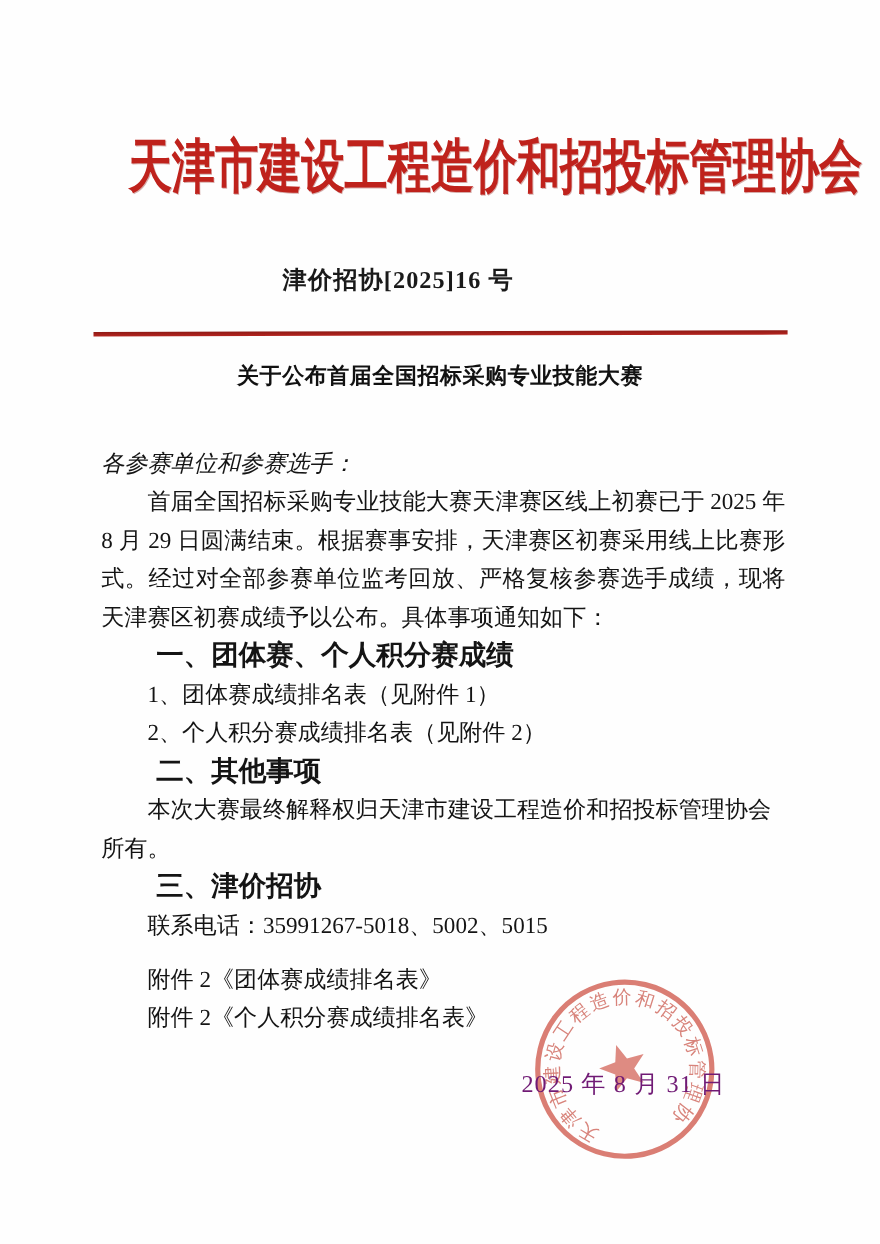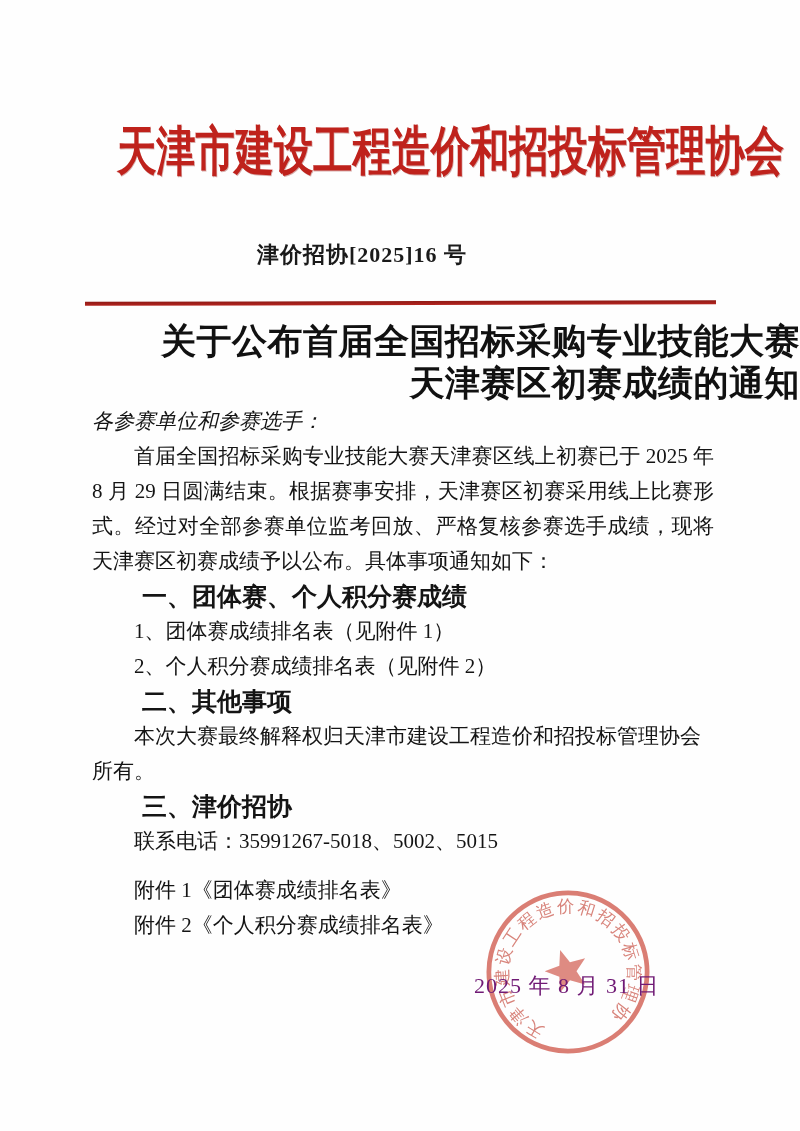--- a/index.html
+++ b/index.html
@@ -52,22 +52,22 @@
     width: 631px;
     height: 4px;
     background: linear-gradient(180deg, #8f1a15, #b42520);
     transform: rotate(-0.15deg);
   }
   .doc-title {
     position: absolute;
     top: 321px;
     left: 0;
     width: 800px;
-    text-align: right;
-    font-size: 35px;
+    text-align: center;
+    font-size: 20px;
     font-weight: bold;
     color: #111;
     line-height: 42px;
     letter-spacing: 0.5px;
   }
   .body-block {
     position: absolute;
     top: 404px;
     left: 92px;
     width: 622px;
@@ -113,35 +113,34 @@
   <div class="org-header">
     <span class="inner">天津市建设工程造价和招投标管理协会</span>
   </div>
 
   <div class="doc-number">津价招协[2025]16 号</div>
 
   <div class="red-rule"></div>
 
   <div class="doc-title">
     <div>关于公布首届全国招标采购专业技能大赛</div>
-    <div>天津赛区初赛成绩的通知</div>
   </div>
 
   <div class="body-block">
     <div class="para no-indent">各参赛单位和参赛选手：</div>
     <div class="para">首届全国招标采购专业技能大赛天津赛区线上初赛已于 2025 年 8 月 29 日圆满结束。根据赛事安排，天津赛区初赛采用线上比赛形式。经过对全部参赛单位监考回放、严格复核参赛选手成绩，现将天津赛区初赛成绩予以公布。具体事项通知如下：</div>
     <div class="heading">一、团体赛、个人积分赛成绩</div>
     <div class="line">1、团体赛成绩排名表（见附件 1）</div>
     <div class="line">2、个人积分赛成绩排名表（见附件 2）</div>
     <div class="heading">二、其他事项</div>
     <div class="line">本次大赛最终解释权归天津市建设工程造价和招投标管理协会所有。</div>
     <div class="heading">三、津价招协</div>
     <div class="line">联系电话：35991267-5018、5002、5015</div>
     <div class="attachments">
-      <div class="line">附件 1《团体赛成绩排名表》</div>
+      <div class="line">附件 2《团体赛成绩排名表》</div>
       <div class="line">附件 2《个人积分赛成绩排名表》</div>
     </div>
   </div>
 
   <svg class="seal" viewBox="0 0 200 200" xmlns="http://www.w3.org/2000/svg" xmlns:xlink="http://www.w3.org/1999/xlink">
     <g opacity="0.78">
       <circle cx="100" cy="100" r="92" fill="none" stroke="#d05a4e" stroke-width="5.5"></circle>
       <path id="sealArc" d="M 65,161 A 70,70 0 1 1 135,161" fill="none"></path>
       <text font-size="20" fill="#cd6156" letter-spacing="2.5" font-family="Liberation Serif, DejaVu Serif, serif">
         <textPath xlink:href="#sealArc" href="#sealArc">天津市建设工程造价和招投标管理协会</textPath>

